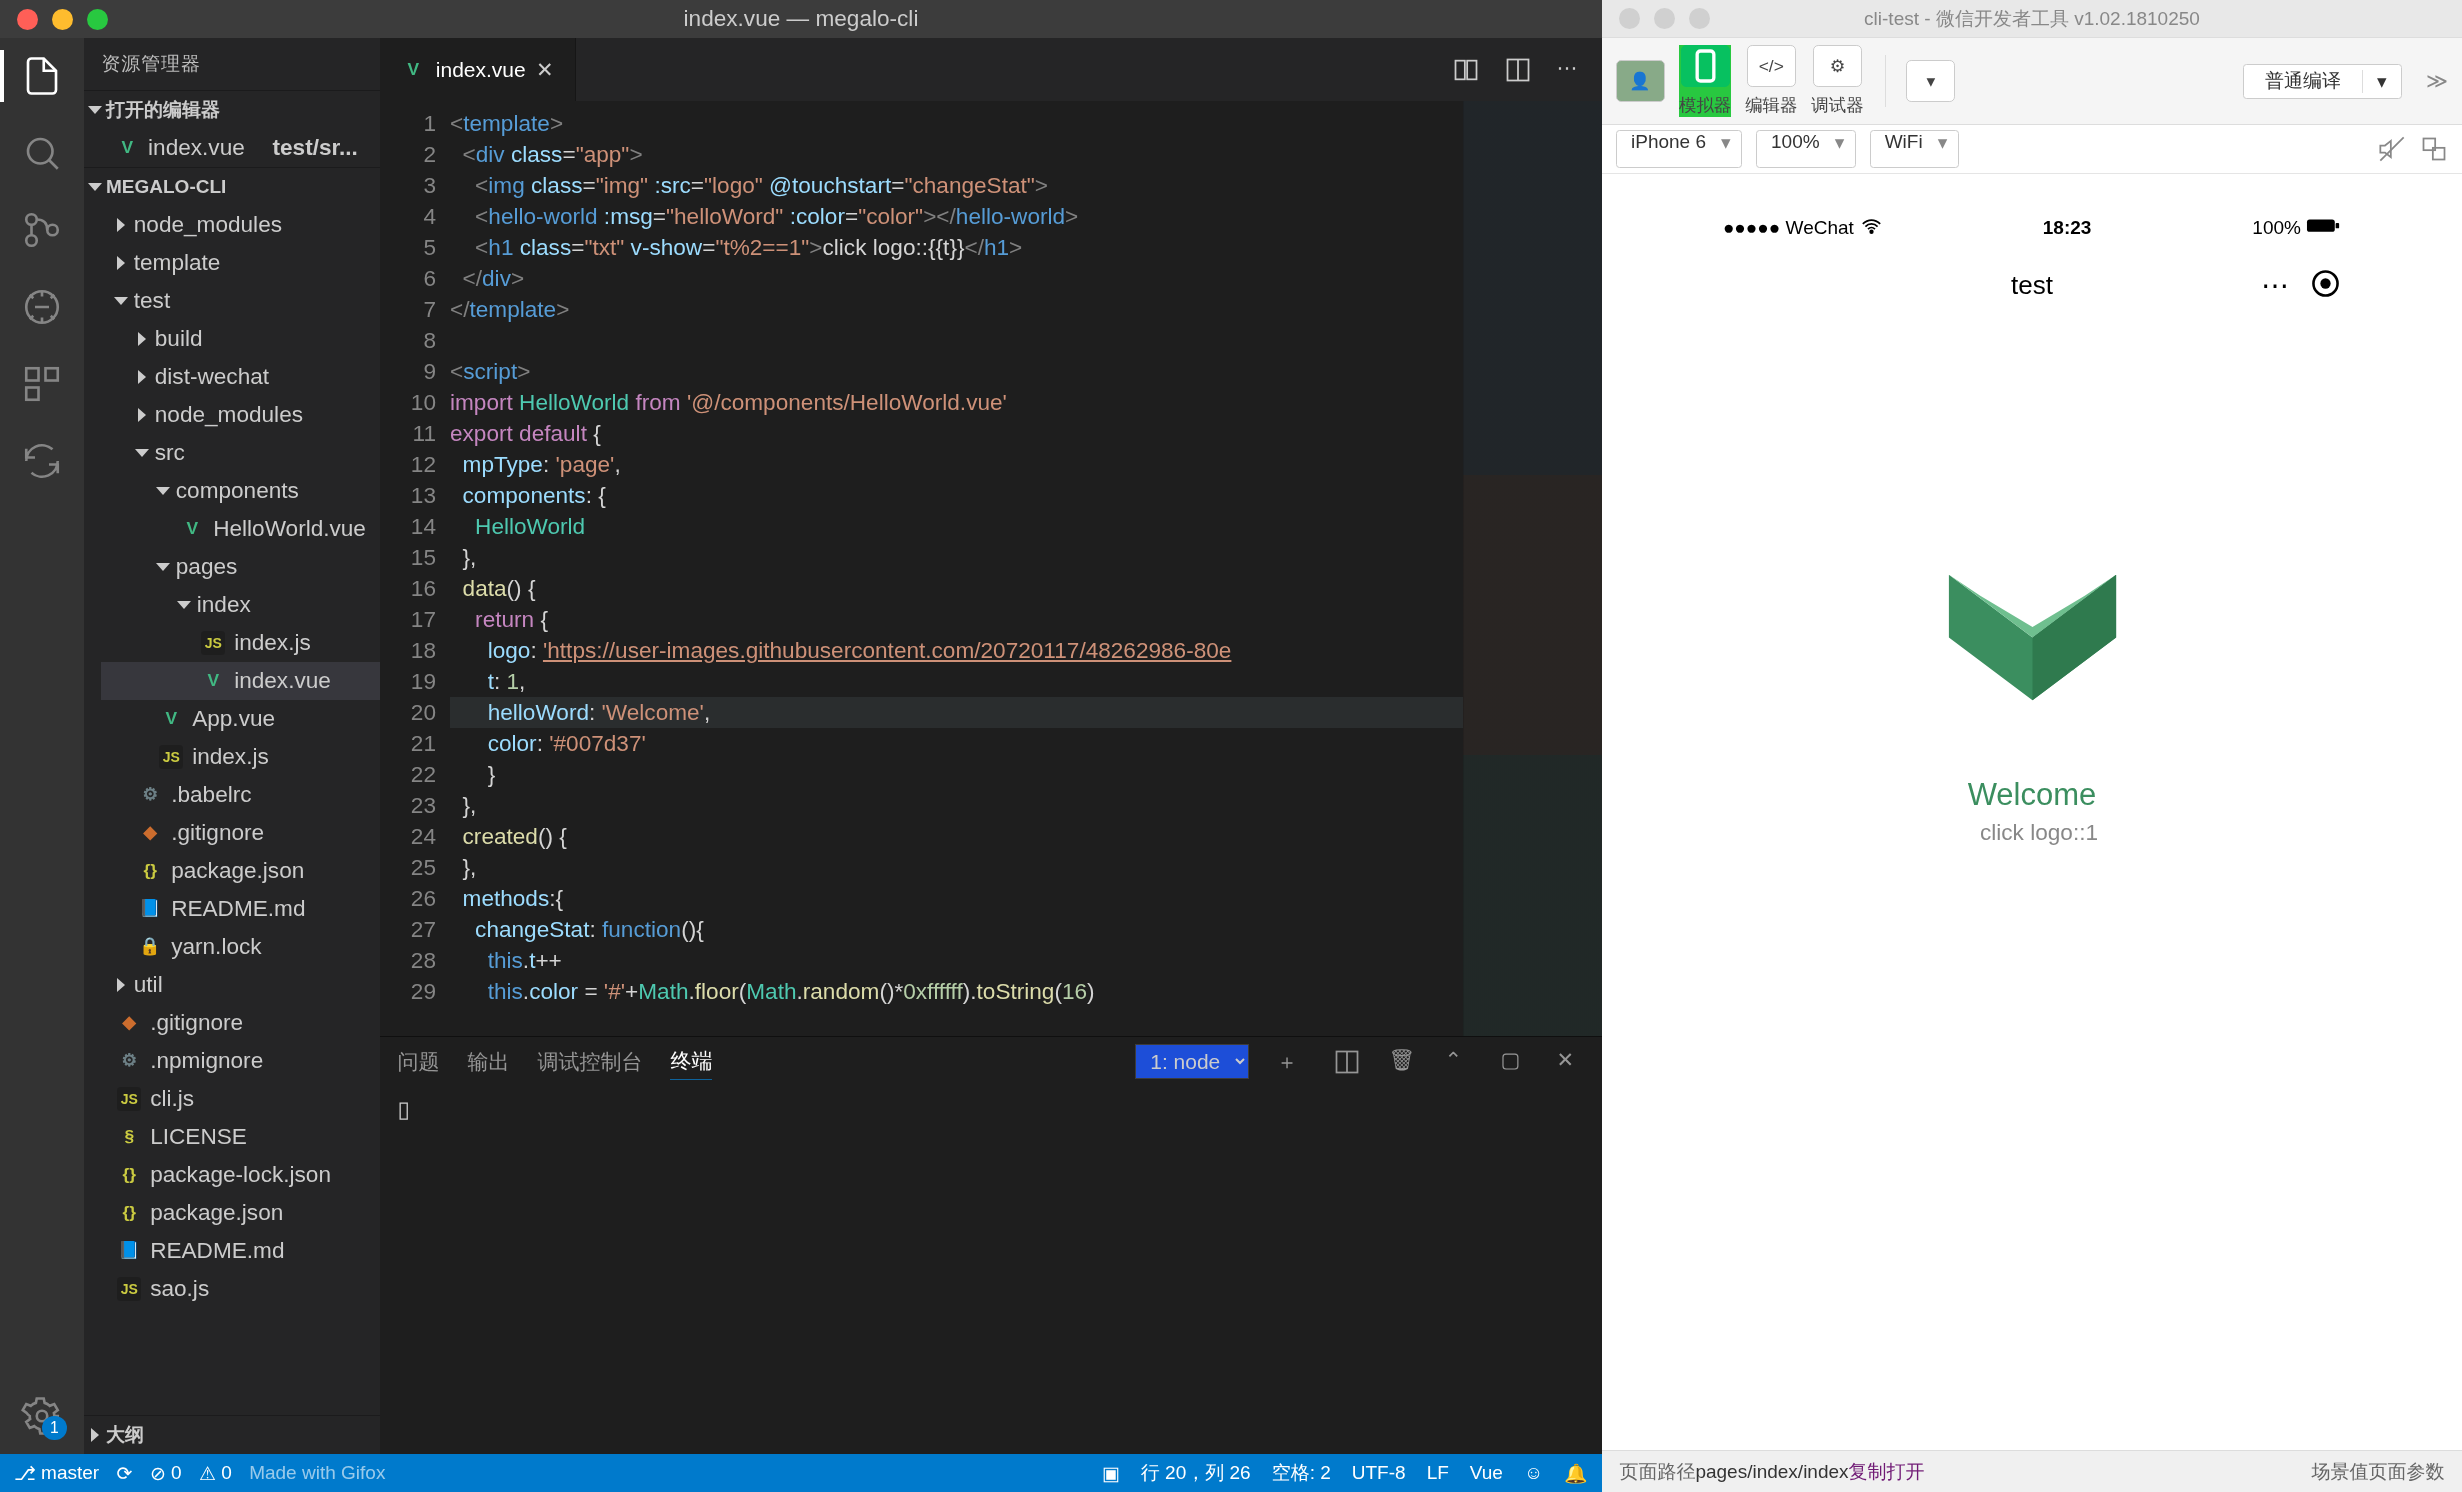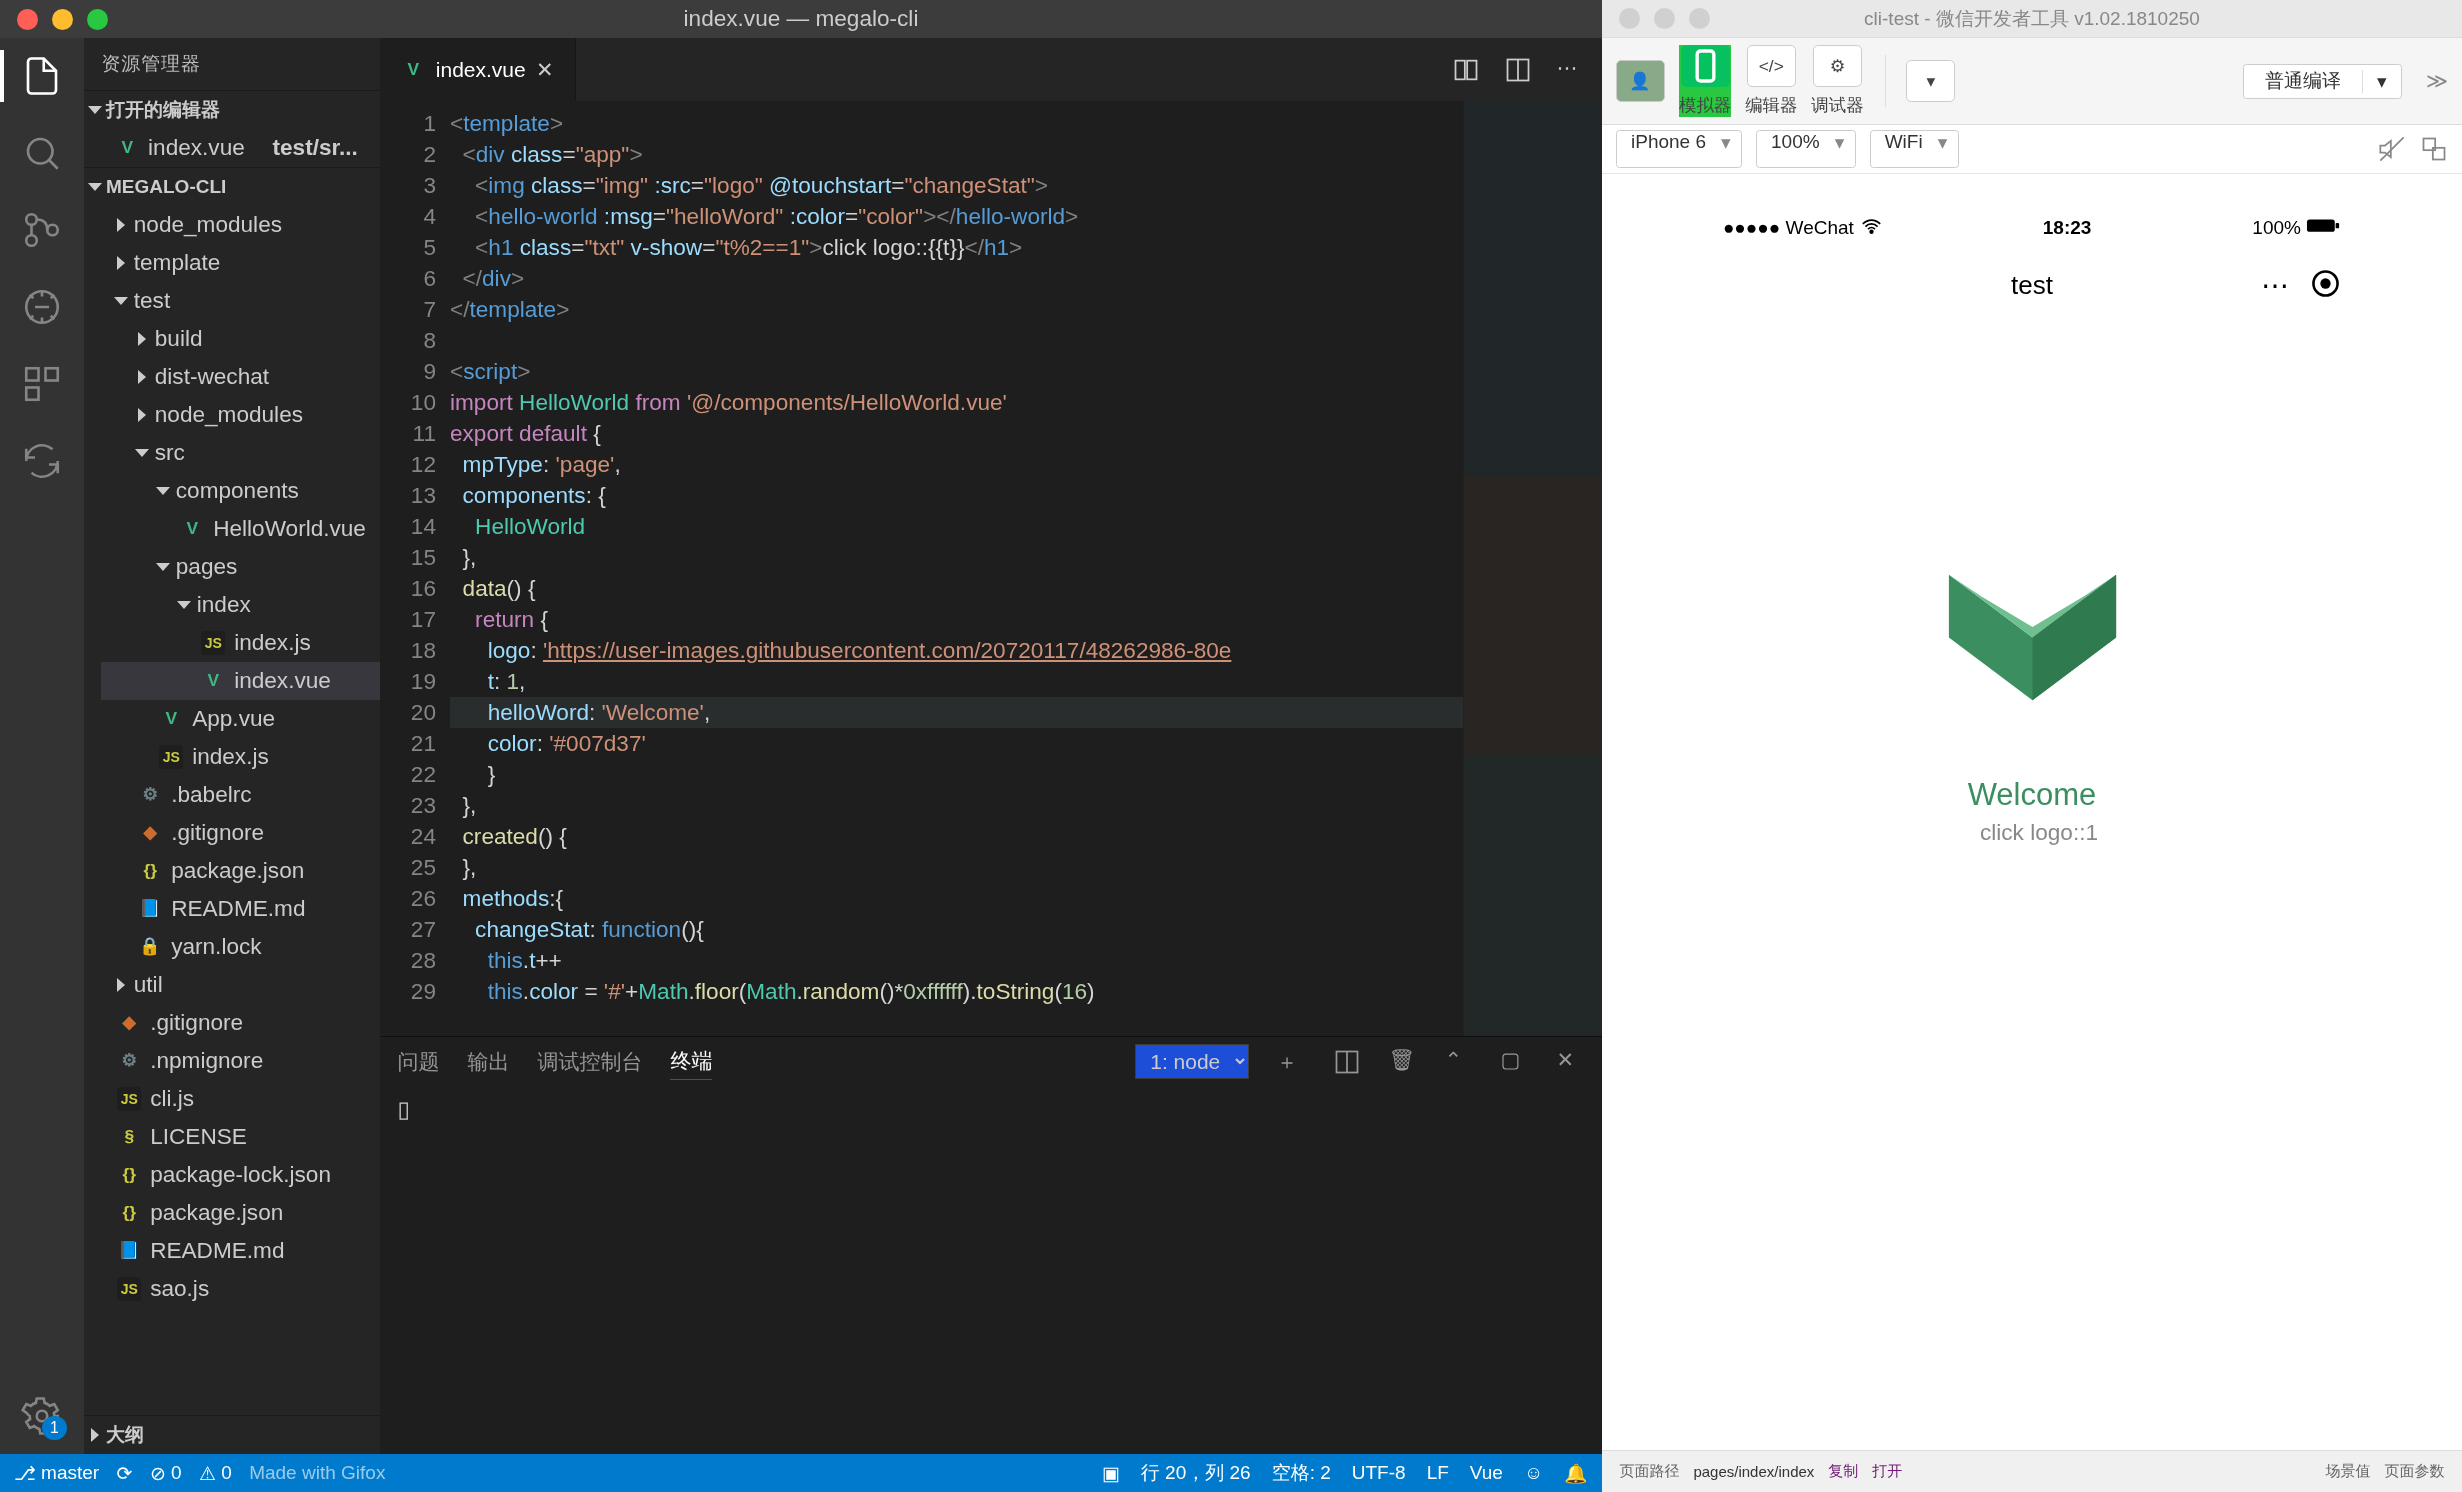--- a/index.html
+++ b/index.html
@@ -75,21 +75,21 @@
 .phone{width:653px;background:#fff;display:flex;flex-direction:column;}
 .ph-status{height:38px;display:flex;align-items:center;padding:0 17.4px;font-size:19px;color:#000;}
 .ph-status .mid{flex:1;text-align:center;font-weight:600;}
 .ph-nav{height:77px;display:flex;align-items:center;justify-content:center;position:relative;}
 .ph-nav .title{font-size:26px;color:#000;font-weight:500;position:static;transform:none;}
 .ph-nav .caps{position:absolute;right:17.4px;display:flex;align-items:center;gap:21px;}
 .ph-body{flex:1;display:flex;flex-direction:column;align-items:center;padding-top:209px;}
 .logo{width:209px;height:209px;}
 .welcome{margin-top:35px;font-size:31px;color:#3b8e5f;font-weight:500;}
 .clicktxt{margin-top:7px;font-size:22.6px;color:#888;margin-left:14px;}
-.dt-footer{height:42px;background:#f0f0f0;border-top:0.9px solid #ddd;display:flex;align-items:center;padding:0 17.4px;font-size:15px;color:#666;gap:14px;}
+.dt-footer{height:42px;background:#f0f0f0;border-top:0.9px solid #ddd;display:flex;align-items:center;padding:0 17.4px;font-size:19px;color:#666;}
 .dt-footer .link{color:#701a75;cursor:pointer;}
 .dt-footer .sp{flex:1;}
 svg{width:100%;height:100%;}
 </style>
 </head>
 <body>
 
 <div class="vscode">
   <div class="titlebar">
     <div class="traffic">

